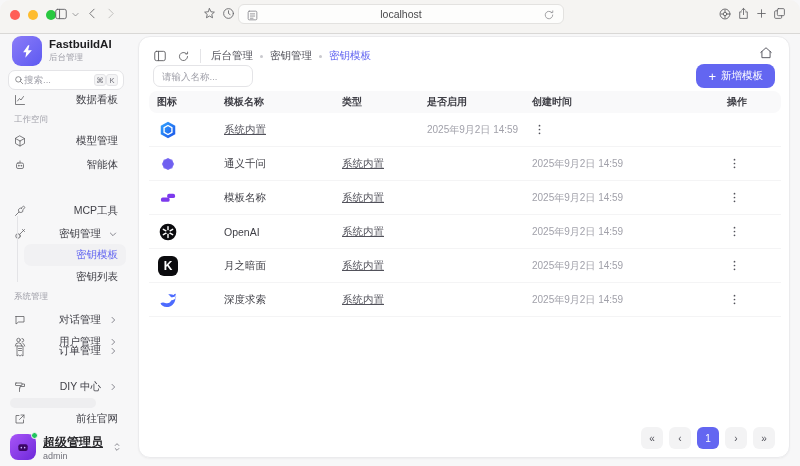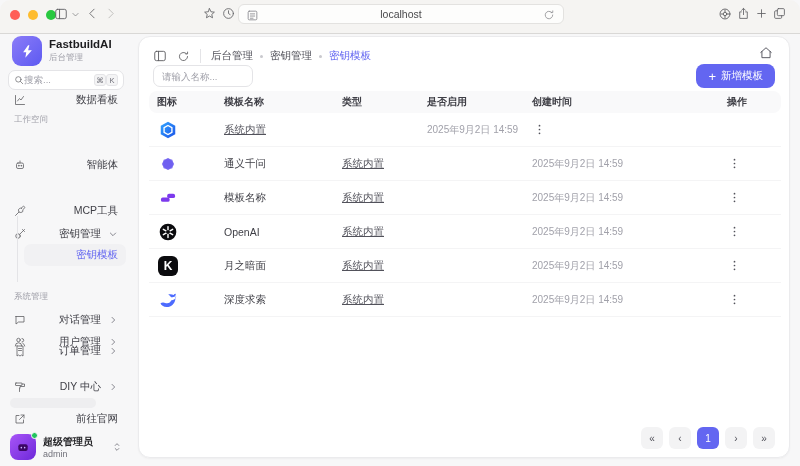--- a/index.html
+++ b/index.html
@@ -34,21 +34,21 @@
   .s-item .lab { flex:1; white-space:nowrap;text-align:right; }
   .s-item.sub { left:24px; width:102px; }
   .s-item.active { background:#f1f1f3; color:#6366f1; }
   .s-sec { position:absolute; left:14px; font-size:8.5px; color:#a1a1aa; }
   .chev { width:10px; height:10px; color:#71717a; }
   .guide { position:absolute; left:17px; top:188px; height:66px; width:1px; background:#e4e4e7; }
   .ghost { position:absolute; left:10px; top:370px; width:86px; height:10px; border-radius:5px; background:#d4d4d8; opacity:.25; }
   .user-row { position:absolute; left:6px; top:404px; width:120px; height:30px; display:flex; align-items:center; gap:7px; padding:0 4px; }
   .avatar { width:26px; height:26px; border-radius:8px; background:linear-gradient(135deg,#a855f7,#6d28d9); position:relative; display:flex; align-items:center; justify-content:center; }
   .online { position:absolute; top:-2px; right:-2px; width:7px; height:7px; border-radius:50%; background:#22c55e; border:1.5px solid #f7f7f8; }
-  .u-name { font-size:10px; font-weight:bold; color:#27272a; }
+  .u-name { font-size:12px; font-weight:bold; color:#27272a;text-decoration:underline; }
   .u-role { font-size:9px; color:#71717a; }
 
   
   .card { position:absolute; top:36px; left:138px; width:652px; height:422px; background:#fff; border:1px solid #ebebed; border-radius:12px; box-shadow:0 1px 2px rgba(0,0,0,.04); }
   .top-row { position:absolute; top:8px; left:14px; height:22px; display:flex; align-items:center; gap:10px; }
   .vsep { width:1px; height:14px; background:#e4e4e7; }
   .crumbs { display:flex; align-items:center; gap:7px; font-size:10.5px; color:#52525b; }
   .crumbs .dot { width:3px; height:3px; border-radius:50%; background:#c9c9ce; }
   .crumbs .cur { color:#6366f1; }
   .home-ic { position:absolute; top:9px; right:16px; width:14px; height:14px; color:#52525b; }
@@ -185,20 +185,29 @@
         <svg viewBox="0 0 24 24" width="12" height="12">
           <path d="M3 3v18h18"></path>
           <path d="M7 14l4-5 3 3 5-7"></path>
         </svg>
       </span>
     <span class="lab">数据看板</span>
   </div>
 
   <div class="s-sec" style="top:86px">工作空间</div>
 
+  <div class="s-item" style="top:102px">
+    <span class="ic">
+        <svg viewBox="0 0 24 24" width="12" height="12">
+          <path d="M12 2l9 5v10l-9 5-9-5V7z"></path>
+          <path d="M12 12l9-5M12 12L3 7M12 12v10"></path>
+        </svg>
+      </span>
+    <span class="lab">模型管理</span>
+  </div>
   <div class="s-item" style="top:126px">
     <span class="ic">
         <svg viewBox="0 0 24 24" width="12" height="12">
           <rect x="5" y="8" width="14" height="11" rx="3"></rect>
           <path d="M12 8V4"></path>
           <circle cx="9.5" cy="13.5" r="0.8"></circle>
           <circle cx="14.5" cy="13.5" r="0.8"></circle>
         </svg>
       </span>
     <span class="lab">智能体</span>
@@ -223,20 +232,23 @@
     <span class="chev">
         <svg viewBox="0 0 24 24" width="10" height="10" fill="none" stroke="currentColor" stroke-width="2">
           <path d="M5 9l7 7 7-7"></path>
         </svg>
       </span>
   </div>
 
   <div class="guide"></div>
   <div class="s-item sub active" style="top:216px">
     <span class="lab">密钥模板</span>
+  </div>
+  <div class="s-item sub" style="top:238px">
+    <span class="lab">密钥列表</span>
   </div>
 
   <div class="s-sec" style="top:263px">系统管理</div>
 
   <div class="s-item" style="top:281px">
     <span class="ic">
         <svg viewBox="0 0 24 24" width="12" height="12">
           <path d="M4 5h16v11H9l-5 4V5z"></path>
         </svg>
       </span>

